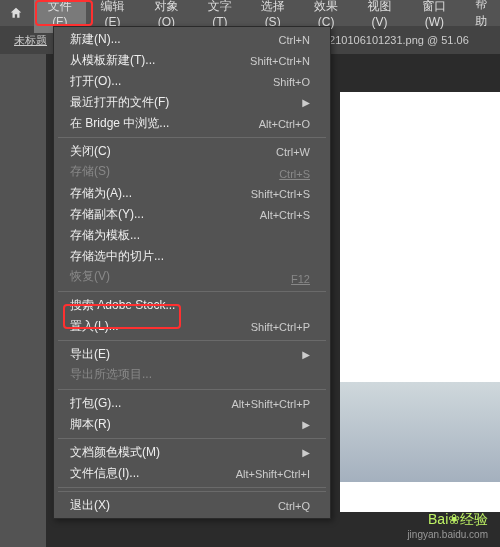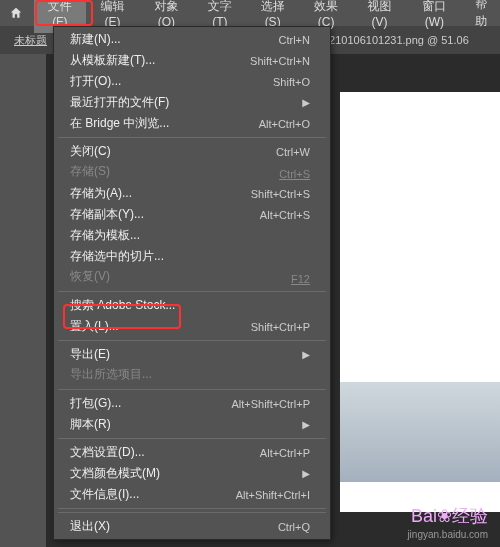--- a/index.html
+++ b/index.html
@@ -25,21 +25,21 @@
   
   .dropdown { position: absolute; left: 53px; top: 26px; width: 278px; background: #535353; border: 1px solid #2a2a2a; box-shadow: 2px 2px 6px rgba(0,0,0,0.4); z-index: 50; padding: 2px 0; }
   .menu-item { display: flex; justify-content: space-between; align-items: center; padding: 3px 20px 3px 16px; color: #eee; font-size: 12px; height: 21px; }
   .menu-item.disabled { color: #888; align-items: flex-end; }
   .menu-item .shortcut { color: #ccc; font-size: 11px; }
   .menu-item.disabled .shortcut { color: #888; text-decoration: underline; }
   .menu-item .arrow { color: #ccc; font-size: 10px; }
   .menu-sep { height: 1px; background: #6a6a6a; margin: 3px 4px; }
   
   .watermark { position: absolute; right: 12px; bottom: 6px; color: #999; font-size: 10px; text-align: right; line-height: 1.3; }
-  .watermark .brand { font-size: 18px; color: #f0abfc; }
+  .watermark .brand { font-size: 14px; color: #bef264; }
 </style>
 </head>
 <body>
 
 <div class="menubar">
   <span class="home-icon">
     <svg width="14" height="14" viewBox="0 0 24 24" fill="#ddd">
         <path d="M12 3l9 8h-3v9h-4v-6H10v6H6v-9H3z"></path>
       </svg>
   </span>
@@ -139,24 +139,20 @@
     <div class="menu-item">
       <span>打包(G)...</span>
       <span class="shortcut">Alt+Shift+Ctrl+P</span>
     </div>
     <div class="menu-item">
       <span>脚本(R)</span>
       <span class="arrow">▶</span>
     </div>
     <div class="menu-sep"></div>
     <div class="menu-item">
-      <span>文档设置(D)...</span>
-      <span class="shortcut">Alt+Ctrl+P</span>
-    </div>
-    <div class="menu-item">
       <span>文档颜色模式(M)</span>
       <span class="arrow">▶</span>
     </div>
     <div class="menu-item">
       <span>文件信息(I)...</span>
       <span class="shortcut">Alt+Shift+Ctrl+I</span>
     </div>
     <div class="menu-sep"></div>
     <div class="menu-sep"></div>
     <div class="menu-item">

